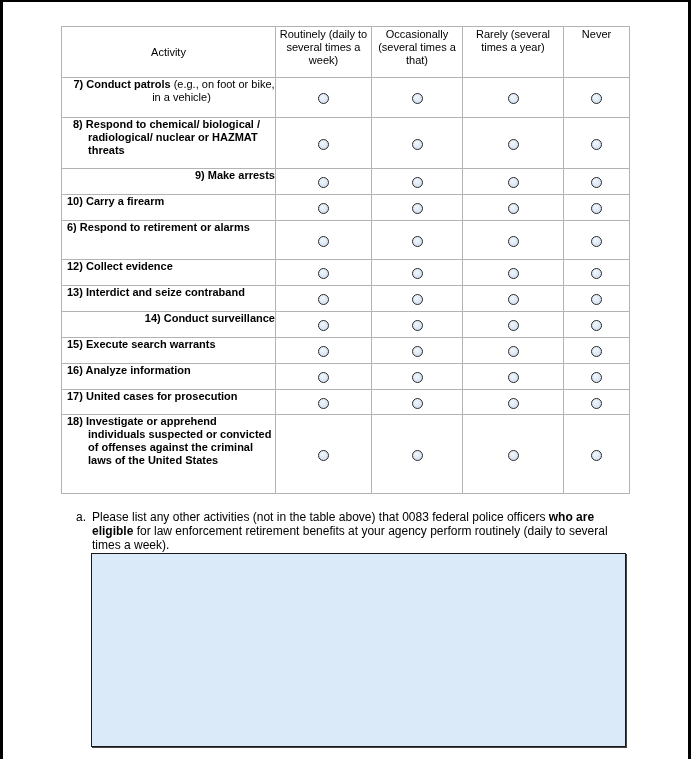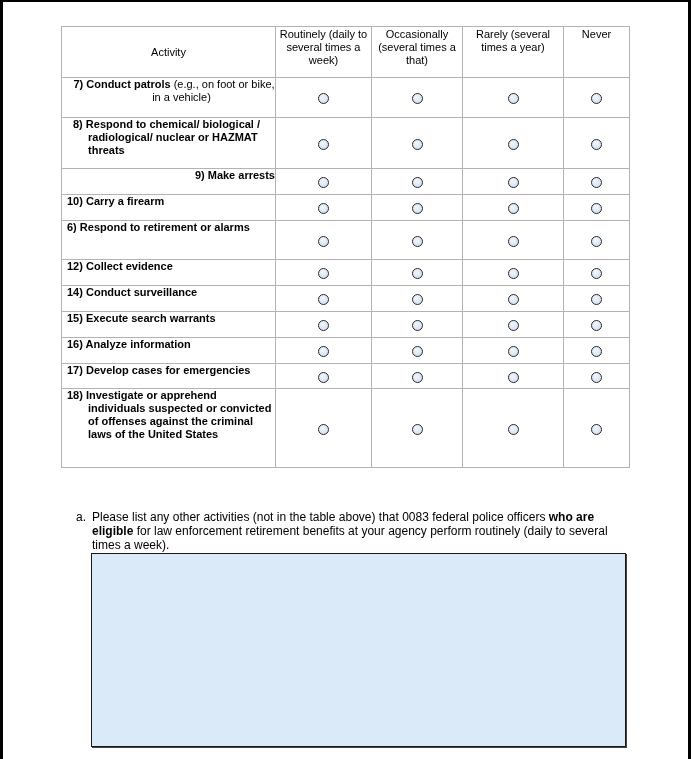--- a/index.html
+++ b/index.html
@@ -130,20 +130,29 @@
         <td class="act">
           <div class="act-inner two"><span>12)</span> <span>Collect evidence</span><span class="norm"></span></div>
         </td>
         <td class="rc"><span class="radio"></span></td>
         <td class="rc"><span class="radio"></span></td>
         <td class="rc"><span class="radio"></span></td>
         <td class="rc"><span class="radio"></span></td>
       </tr>
       <tr style="height: 26px;">
         <td class="act">
+          <div class="act-inner two"><span>13)</span> <span>Interdict and seize contraband</span><span class="norm"></span></div>
+        </td>
+        <td class="rc"><span class="radio"></span></td>
+        <td class="rc"><span class="radio"></span></td>
+        <td class="rc"><span class="radio"></span></td>
+        <td class="rc"><span class="radio"></span></td>
+      </tr>
+      <tr style="height: 26px; text-align: right;">
+        <td class="act">
           <div class="act-inner two"><span>14)</span> <span>Conduct surveillance</span><span class="norm"></span></div>
         </td>
         <td class="rc"><span class="radio"></span></td>
         <td class="rc"><span class="radio"></span></td>
         <td class="rc"><span class="radio"></span></td>
         <td class="rc"><span class="radio"></span></td>
       </tr>
       <tr style="height: 26px; margin-top: 32px;">
         <td class="act">
           <div class="act-inner two"><span>15)</span> <span>Execute search warrants</span><span class="norm"></span></div>
@@ -157,21 +166,21 @@
         <td class="act">
           <div class="act-inner two"><span>16)</span> <span>Analyze information</span><span class="norm"></span></div>
         </td>
         <td class="rc"><span class="radio"></span></td>
         <td class="rc"><span class="radio"></span></td>
         <td class="rc"><span class="radio"></span></td>
         <td class="rc"><span class="radio"></span></td>
       </tr>
       <tr style="height: 25px;">
         <td class="act">
-          <div class="act-inner two"><span>17)</span> <span>Develop cases for emergencies</span><span class="norm"></span></div>
+          <div class="act-inner two"><span>17)</span> <span>United cases for prosecution</span><span class="norm"></span></div>
         </td>
         <td class="rc"><span class="radio"></span></td>
         <td class="rc"><span class="radio"></span></td>
         <td class="rc"><span class="radio"></span></td>
         <td class="rc"><span class="radio"></span></td>
       </tr>
       <tr style="height: 79px;">
         <td class="act">
           <div class="act-inner two"><span>18)</span> <span>Investigate or apprehend individuals suspected or convicted of offenses against the criminal laws of the United States</span><span class="norm"></span></div>
         </td>

